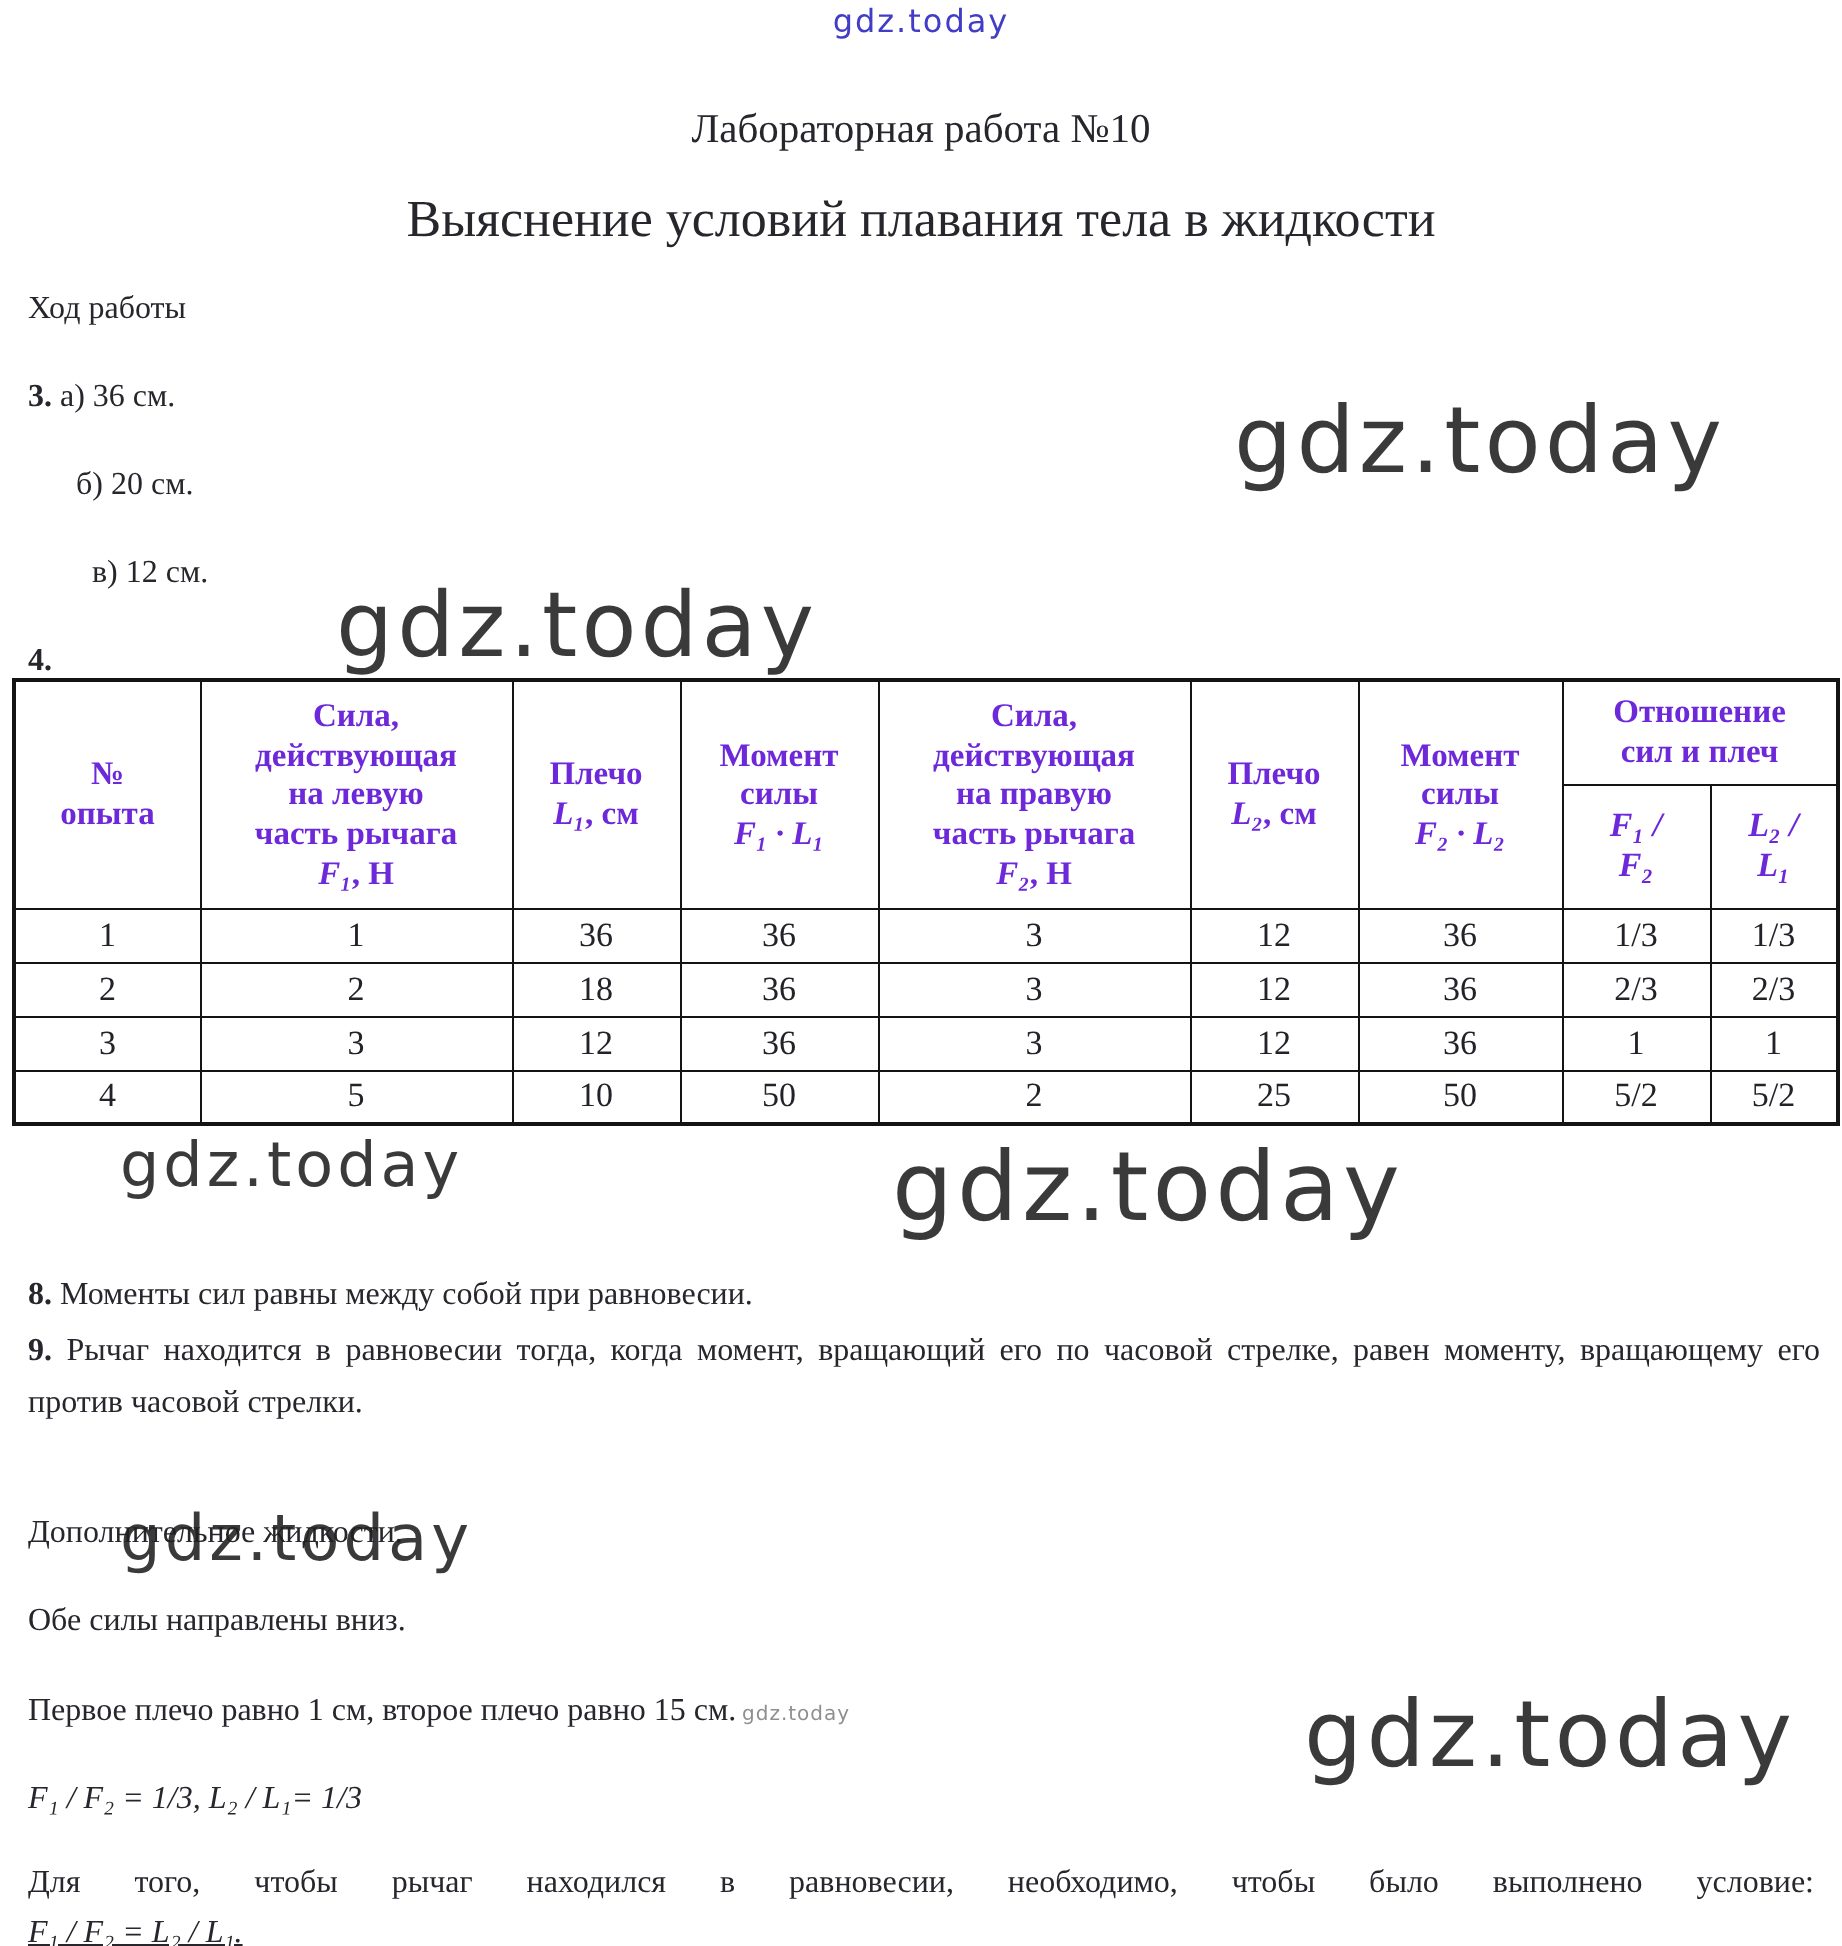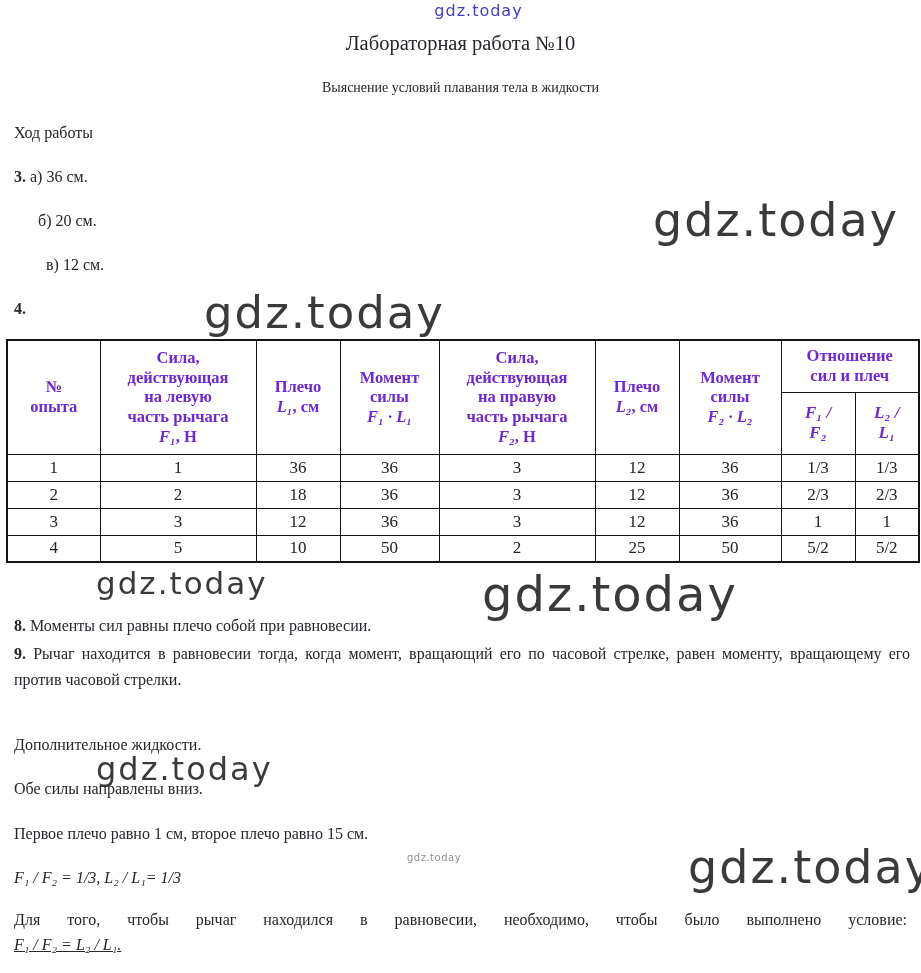--- a/index.html
+++ b/index.html
@@ -18,48 +18,47 @@
   .italic { font-style: italic; }
 
   
   .wm {
     font-family: "DejaVu Sans", sans-serif;
     color: #1f1f1f;
     letter-spacing: 2px;
     white-space: nowrap;
     opacity: 0.88;
     z-index: 3;
-    padding-left: 36px;
   }
   .wm-top   { top: 1px;  left: 0; right: 0; text-align: center; font-size: 16px; color: #413dc6; letter-spacing: 1px; opacity: 1; }
   .wm-right { top: 193px; left: 617px; font-size: 46px; }
   .wm-mid   { top: 286px; left: 168px; font-size: 45px; }
   .wm-bl-left   { top: 565px; left: 60px;  font-size: 31px; }
   .wm-bl-center { top: 566px; left: 446px; font-size: 48px; }
   .wm-dop   { top: 750px; left: 60px; font-size: 32px; }
   .wm-tiny  { top: 852px; left: 371px; font-size: 10px; color: #8f8f8f; letter-spacing: 0.5px; opacity: 1; }
   .wm-br    { top: 840px; left: 652px; font-size: 46px; }
 
   
   .t-title    { top: 32px;  font-size: 20.5px; }
-  .t-subtitle { top: 76px;  font-size: 14px; }
+  .t-subtitle { top: 76px;  font-size: 26px; }
   .t-hod  { top: 121px; left: 14px; }
   .t-i3a  { top: 165px; left: 14px; }
   .t-i3b  { top: 209px; left: 38px; }
   .t-i3v  { top: 253px; left: 46px; }
   .t-i4   { top: 297px; left: 14px; }
   .t-i8   { top: 614px; left: 14px; }
   .t-i9   { top: 641px; left: 14px; width: 896px; white-space: normal; text-align: justify; line-height: 26px; }
   .t-dop  { top: 733px; left: 14px; }
   .t-obe  { top: 777px; left: 14px; }
   .t-perv { top: 822px; left: 14px; }
   .t-f1   { top: 866px; left: 14px; }
   .t-usl  { top: 908px; left: 14px; width: 893px; white-space: normal; text-align: justify; text-align-last: justify; }
   .t-f2   { top: 933px; left: 14px; text-decoration: underline; }
-  .content { z-index: 2; }
+  .content { z-index: 2; margin-top: 22px; }
 
   
   .lab-table {
     position: absolute; top: 339px; left: 6px;
     width: 912px; border-collapse: collapse; table-layout: fixed;
     z-index: 4; background: transparent;
   }
   .lab-table th, .lab-table td { border: 1.5px solid #141414; }
   .lab-table { border: 2px solid #141414; }
   .lab-table th {
@@ -210,21 +209,21 @@
         <td>25</td>
         <td>50</td>
         <td>5/2</td>
         <td>5/2</td>
       </tr>
     </tbody>
 </table>
 
 <div class="abs line t-i8 content">
   <span class="num">8.</span>
-  <span>Моменты сил равны плечо собой при равновесии.</span>
+  <span>Моменты сил равны между собой при равновесии.</span>
 </div>
 <div class="abs line t-i9 content">
   <span class="num">9.</span>
   <span>Рычаг находится в равновесии тогда, когда момент, вращающий его по часовой стрелке, равен моменту, вращающему его против часовой стрелки.</span>
 </div>
 
 <div class="abs line t-dop content">Дополнительное жидкости.</div>
 <div class="abs line t-obe content">Обе силы направлены вниз.</div>
 <div class="abs line t-perv content">Первое плечо равно 1 см, второе плечо равно 15 см.</div>
 <div class="abs line t-f1 content italic">F₁ / F₂ = 1/3, L₂ / L₁= 1/3</div>

